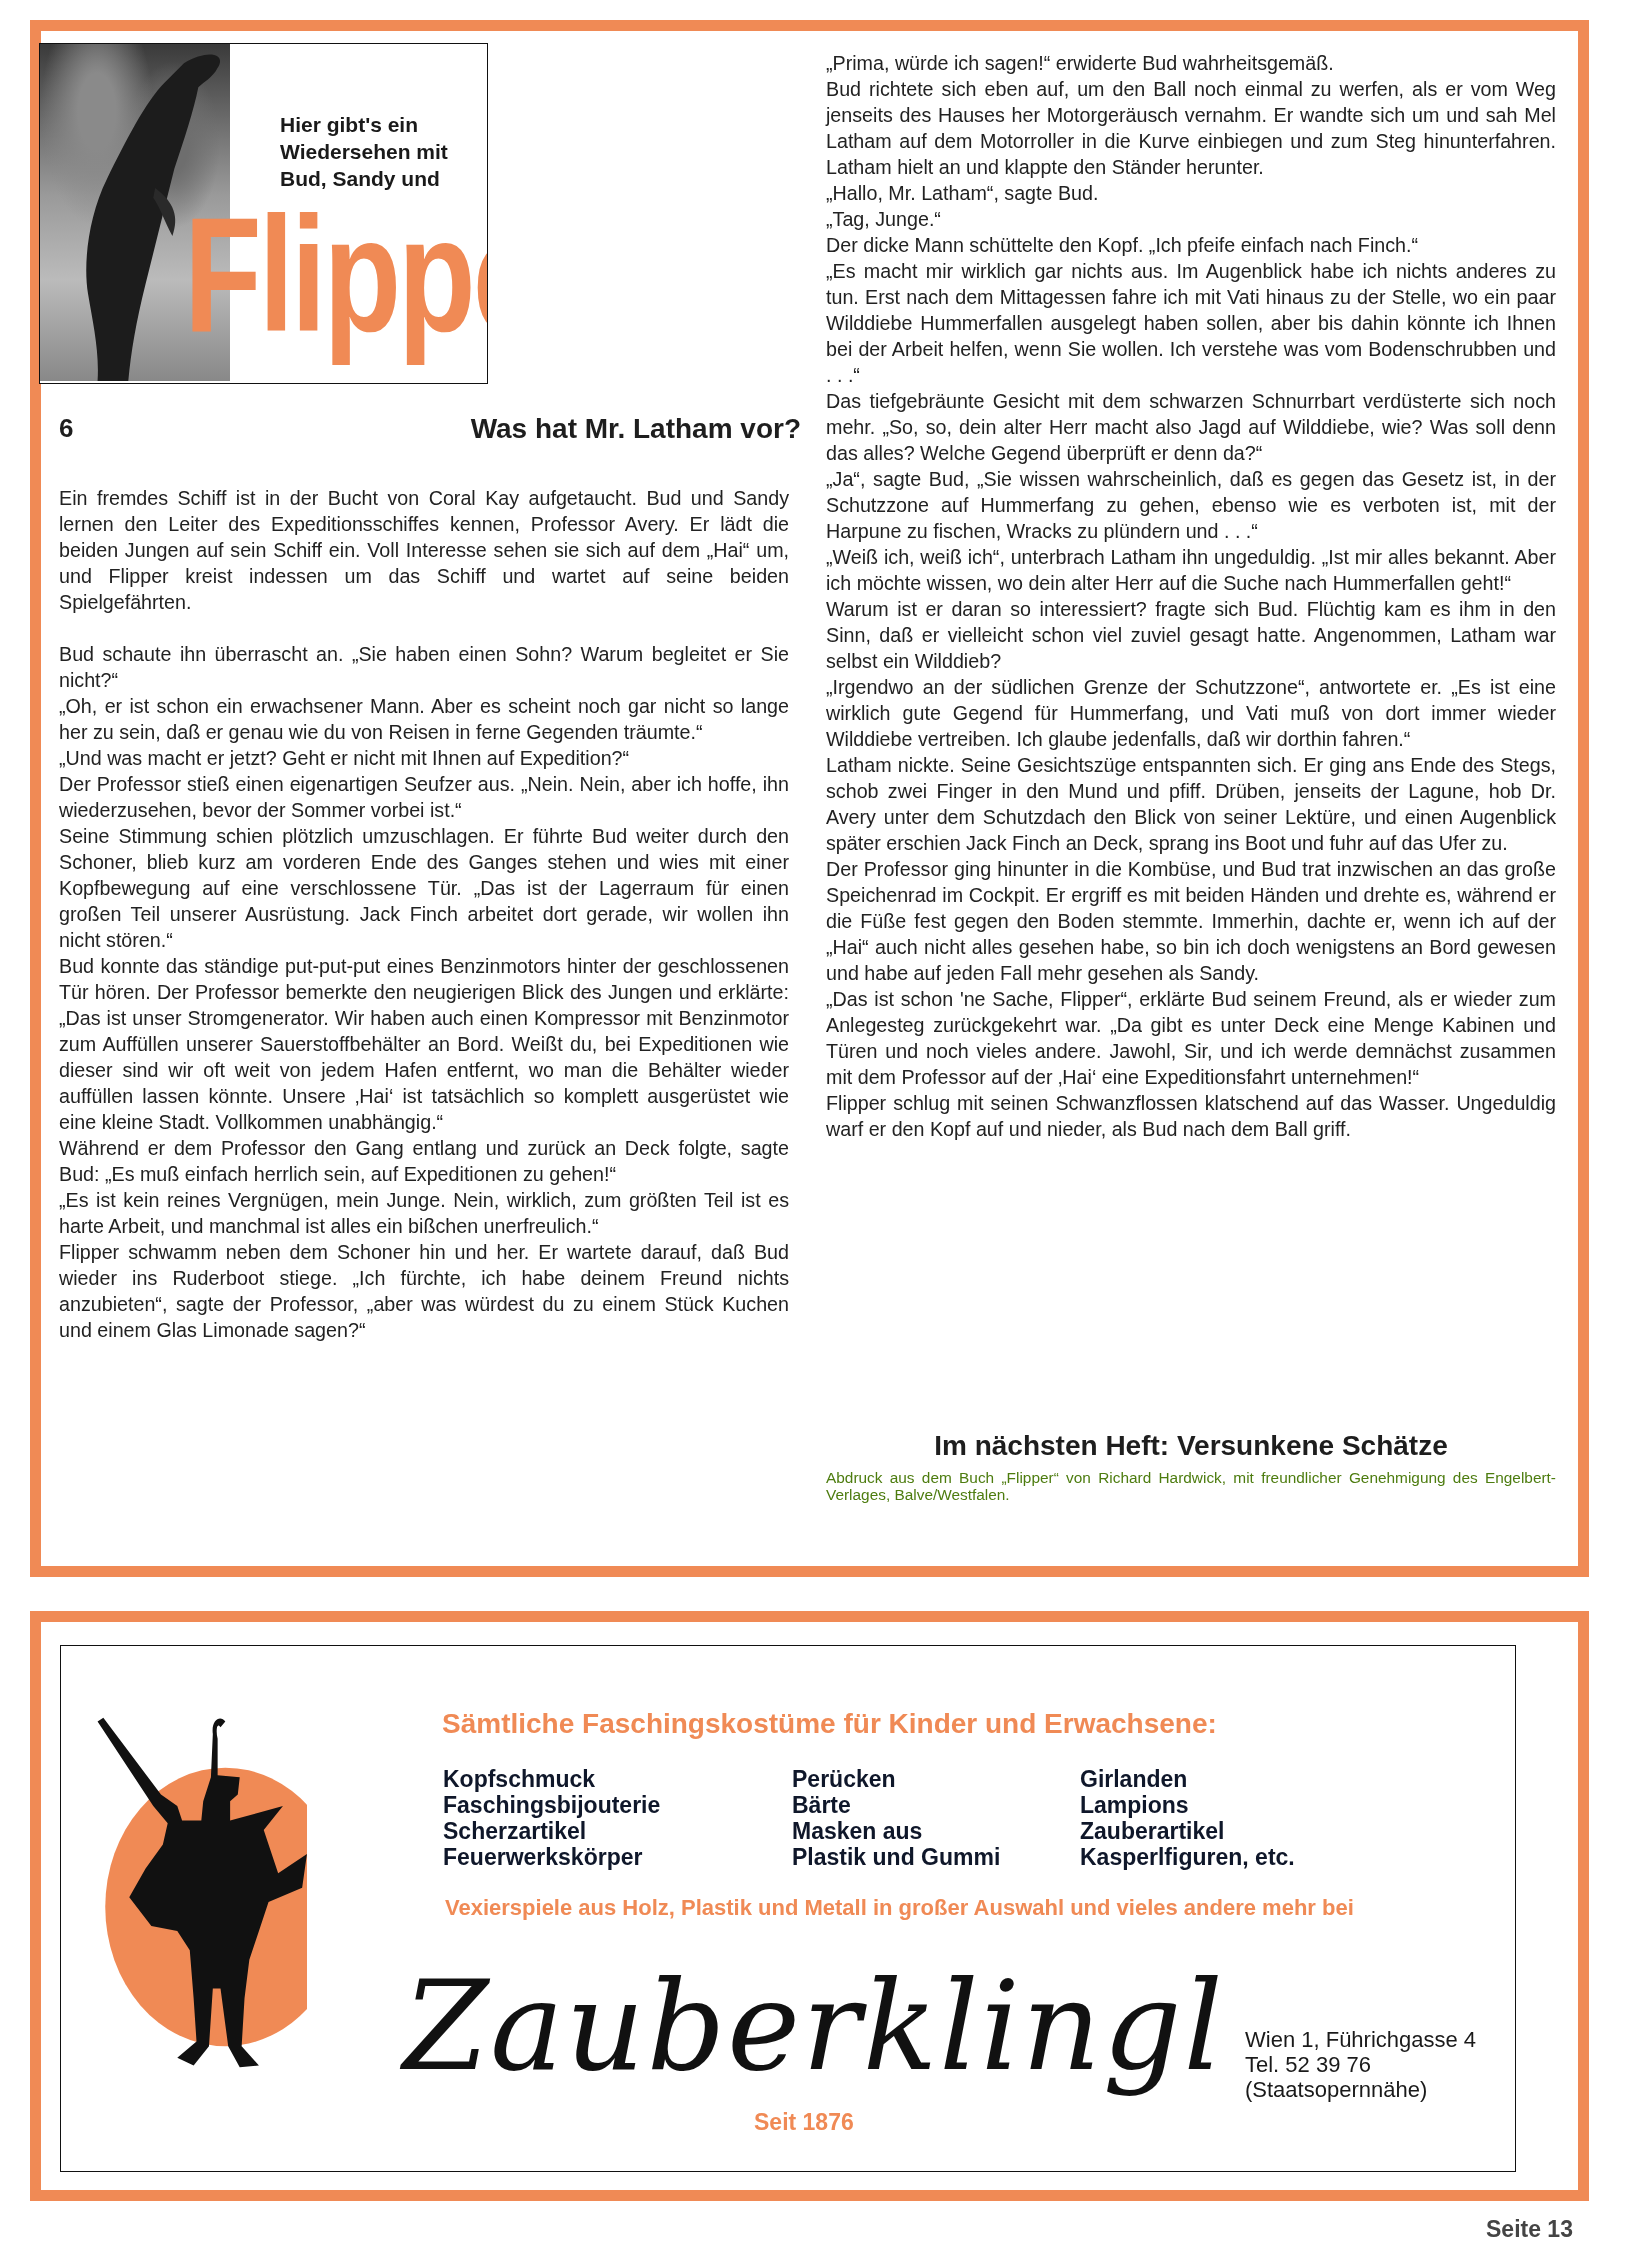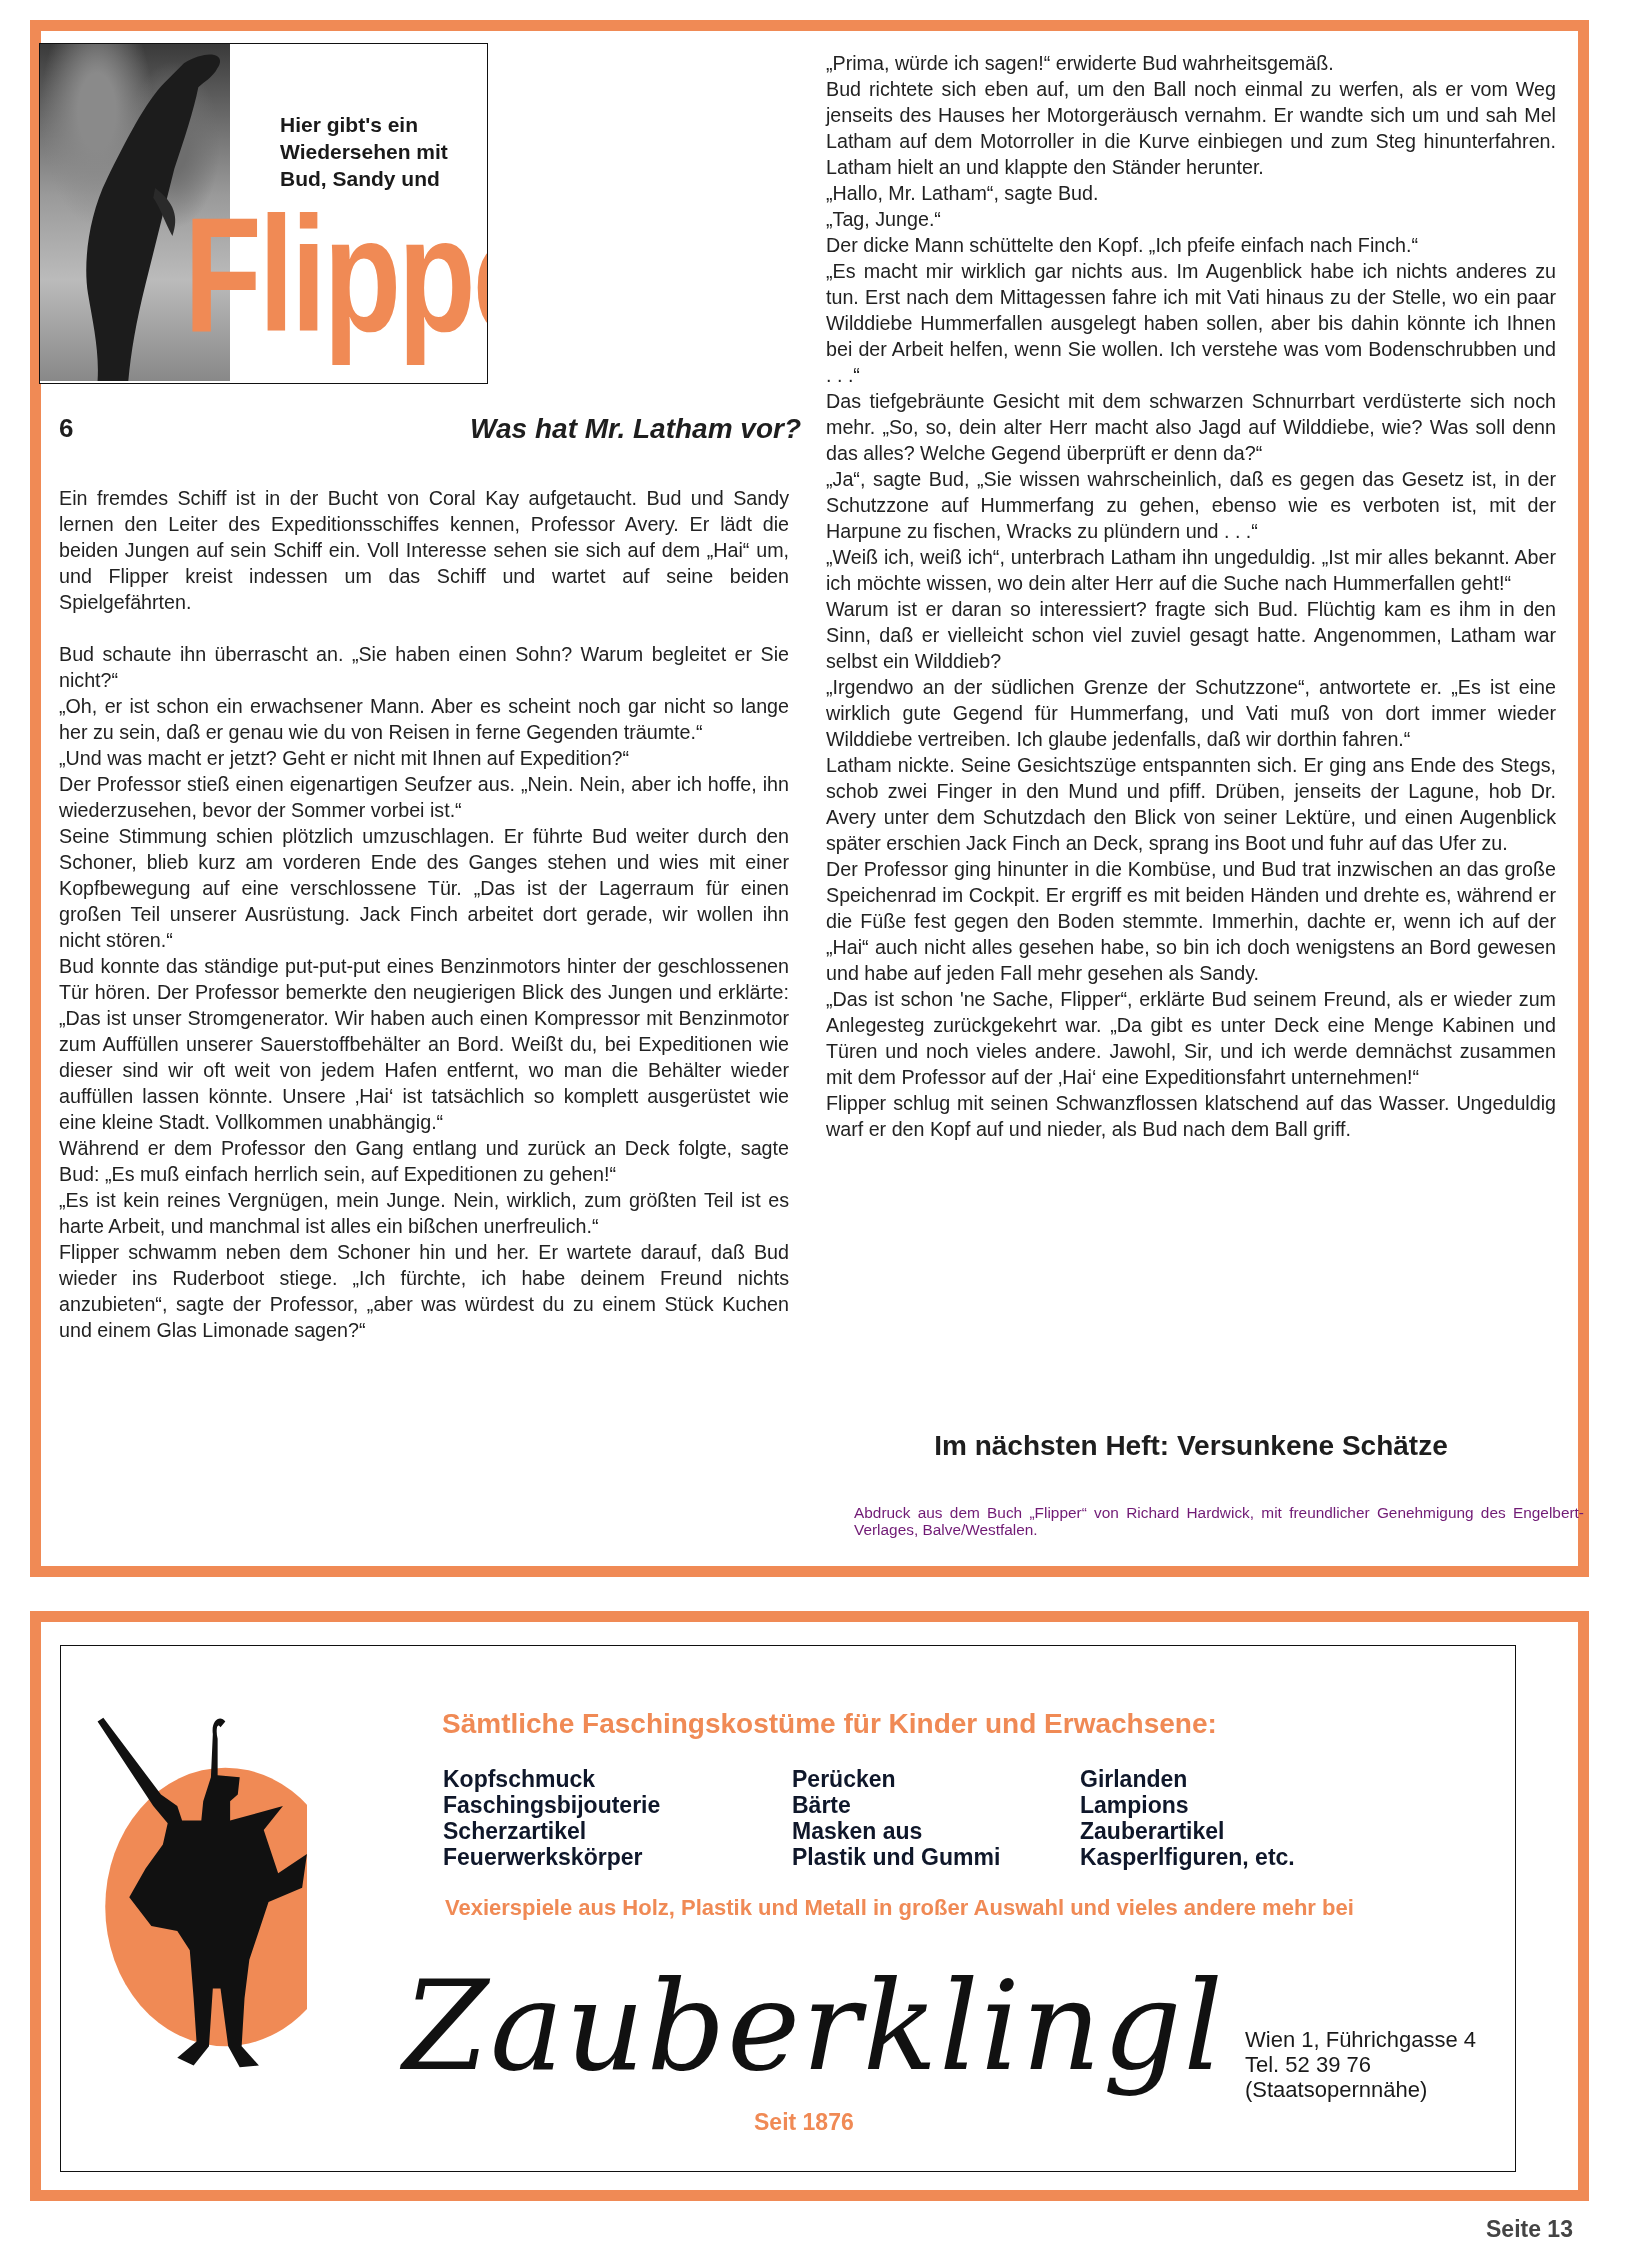--- a/index.html
+++ b/index.html
@@ -12,29 +12,29 @@
   #header-box { position: absolute; left: 39px; top: 43px; width: 449px; height: 341px; border: 1.9px solid #111; box-sizing: border-box; overflow: hidden; background: #fff; }
   #dolphin-photo { position: absolute; left: 0; top: 0; width: 190px; height: 337px; background:
       radial-gradient(ellipse at 30% 20%, #8a8a8a 0 10%, transparent 30%),
       radial-gradient(ellipse at 70% 30%, #6e6e6e 0 8%, transparent 25%),
       linear-gradient(180deg, #3a3a3a 0%, #777 28%, #9a9a9a 45%, #bbb 70%, #888 100%); }
   #dolphin-shape { position: absolute; left: 0; top: 0; width: 190px; height: 337px; }
   #teaser { position: absolute; left: 240px; top: 67px; font-size: 21px; font-weight: bold; line-height: 27px; color: #1a1a1a; }
   #flipper-title { position: absolute; left: 144px; top: 149px; font-family: "Liberation Sans", sans-serif; font-weight: bold; font-size: 163px; line-height: 163px; color: #f08a55; letter-spacing: -3.8px; transform: scaleX(0.78); transform-origin: left top; white-space: nowrap; }
 
   #episode-number { position: absolute; left: 59px; top: 413px; font-size: 26px; font-weight: bold; }
-  #episode-title { position: absolute; right: 828px; top: 413px; font-size: 28px; font-weight: bold; font-style: italic; }
+  #episode-title { position: absolute; right: 828px; top: 413px; font-size: 28px; font-weight: bold; }
 
   .col { position: absolute; font-size: 19.7px; line-height: 26px; text-align: justify; color: #222; }
   .col p { margin: 0; }
   #summary { left: 59px; top: 485px; width: 730px; }
   #left-col { left: 59px; top: 641px; width: 730px; }
   #right-col { left: 826px; top: 50px; width: 730px; }
   #next-issue { position: absolute; left: 826px; width: 730px; top: 1430px; text-align: center; font-size: 28px; font-weight: bold; }
-  #credit { position: absolute; left: 826px; top: 1504px; width: 730px; font-size: 15.4px; line-height: 17.3px; text-align: justify; color: #701a75; margin-left: 28px; }
+  #credit { position: absolute; left: 826px; top: 1469px; width: 730px; font-size: 15.4px; line-height: 17.3px; text-align: justify; color: #4d7c0f; }
   #figure { position: absolute; left: 86px; top: 1710px; width: 221px; height: 365px; }
   #ad-headline { position: absolute; left: 442px; top: 1708px; font-size: 28px; font-weight: bold; color: #f08a55; }
   .ad-list { position: absolute; top: 1766px; font-size: 23px; font-weight: bold; line-height: 26px; color: #0f172a; }
   .ad-list div { white-space: nowrap; }
   #ad-list-1 { left: 443px; }
   #ad-list-2 { left: 792px; }
   #ad-list-3 { left: 1080px; }
   #ad-subline { position: absolute; left: 445px; top: 1895px; font-size: 22px; font-weight: bold; color: #f08a55; }
   #shop-name { position: absolute; left: 403px; top: 1960px; font-family: "DejaVu Serif", serif; font-style: italic; font-size: 123px; line-height: 134px; color: #111; letter-spacing: 1.9px; }
   #since { position: absolute; left: 754px; top: 2109px; font-size: 23px; font-weight: bold; color: #f08a55; }

